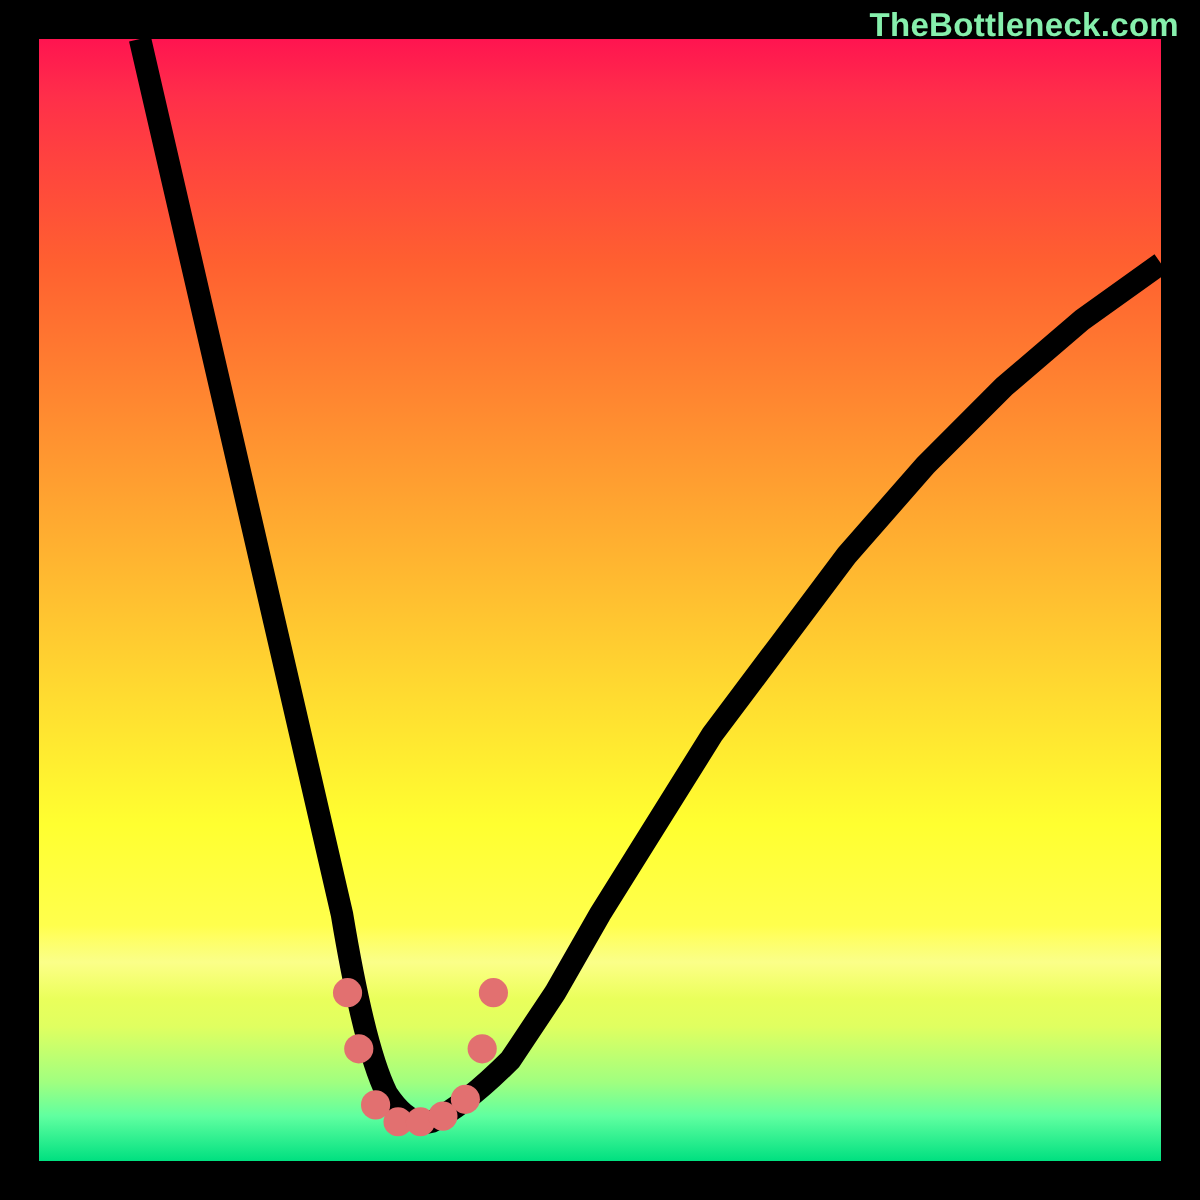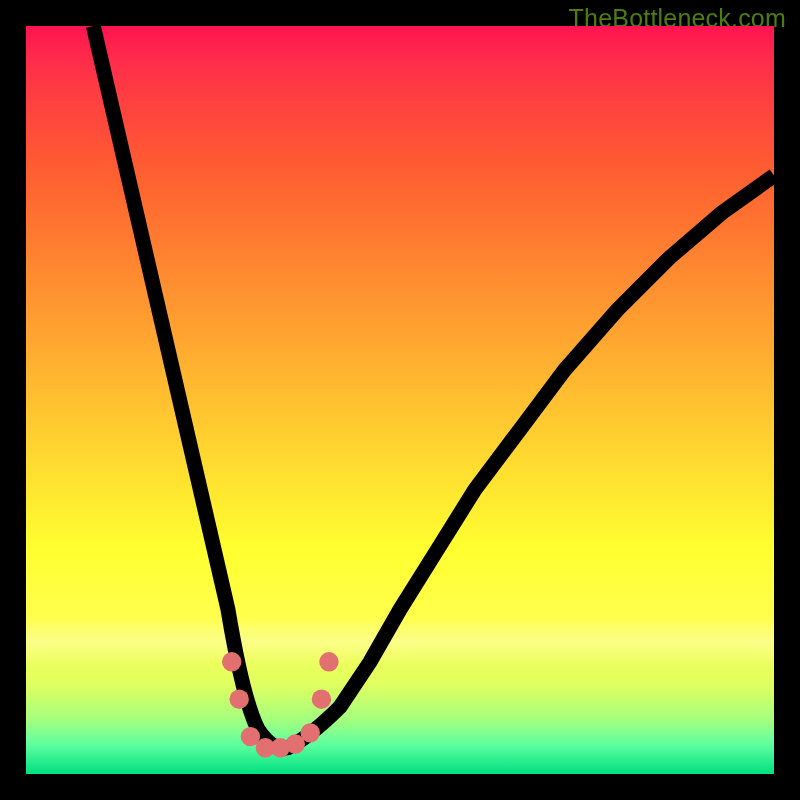--- a/index.html
+++ b/index.html
@@ -63,23 +63,23 @@
     stroke-width: 2;
     fill: none;
   }
   .dots circle {
     fill: #e27070;
   }
   .watermark {
     position: absolute;
     top: 4px;
     right: 14px;
-    font-size: 25px;
-    font-weight: 400;
-    color: #4d7c0f;
+    font-size: 22px;
+    font-weight: 700;
+    color: #86efac;
     letter-spacing: 0.2px;
   }
 </style>
 </head>
 <body>
 
 <div class="watermark">TheBottleneck.com</div>
 
 <div class="frame">
   <div class="gradient"></div>

